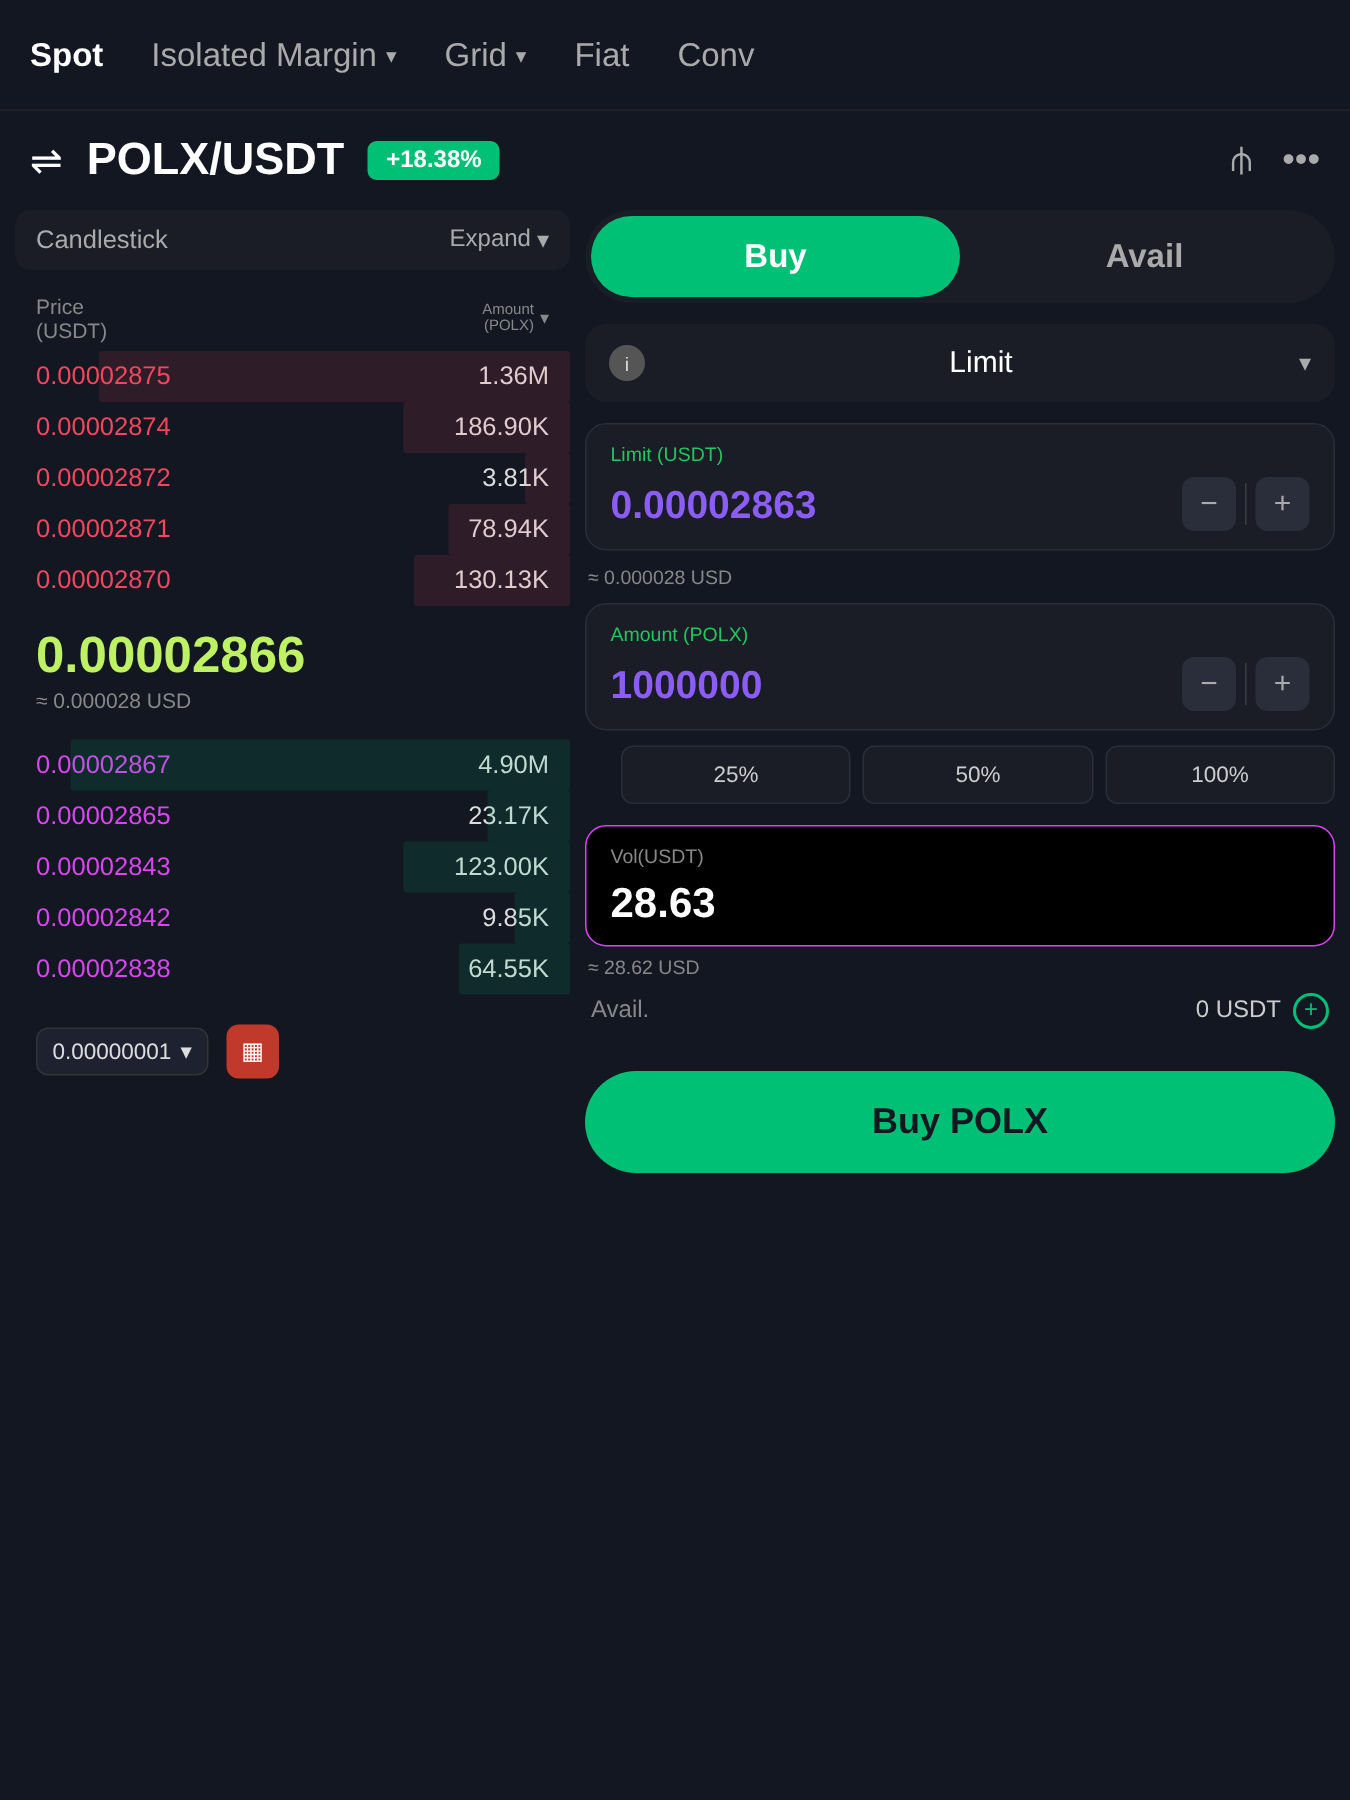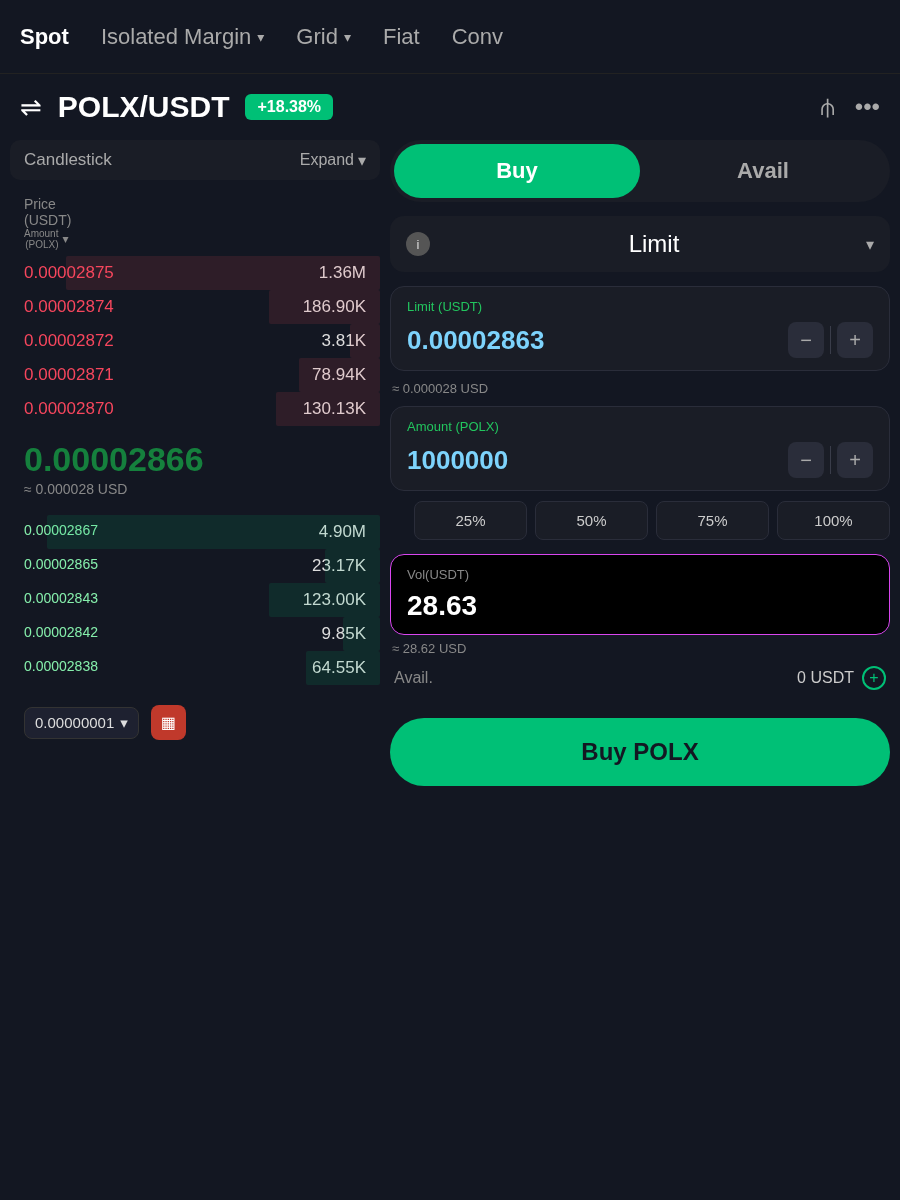--- a/index.html
+++ b/index.html
@@ -114,43 +114,42 @@
       cursor: pointer;
     }
 
     
     .order-book-header {
       display: flex;
       justify-content: space-between;
       padding: 6px 14px;
       font-size: 14px;
       color: #888;
-      flex-direction: column;
     }
     .order-book-header .col-amount {
       display: flex;
       align-items: center;
       gap: 4px;
     }
     .sort-icon { font-size: 12px; }
 
     .order-row {
       display: flex;
       justify-content: space-between;
       padding: 7px 14px;
       position: relative;
     }
     .order-row.ask .price {
       color: #f6465d;
       font-size: 17px;
       font-weight: 500;
     }
     .order-row.bid .price {
-      color: #86efac;
-      font-size: 14px;
+      color: #d946ef;
+      font-size: 17px;
       font-weight: 500;
     }
     .order-row .amount {
       color: #ddd;
       font-size: 17px;
     }
     .order-row .bg-bar {
       position: absolute;
       right: 0;
       top: 0;
@@ -161,21 +160,21 @@
     .order-row.ask .bg-bar { background: #f6465d; }
     .order-row.bid .bg-bar { background: #00c076; }
 
     
     .current-price-section {
       padding: 14px 14px;
     }
     .current-price {
       font-size: 34px;
       font-weight: 700;
-      color: #15803d;
+      color: #bef264;
     }
     .current-price-usd {
       font-size: 14px;
       color: #888;
       margin-top: 2px;
     }
 
     
     .bid-rows { margin-top: 4px; }
 
@@ -254,21 +253,21 @@
       border-radius: 50%;
       display: flex;
       align-items: center;
       justify-content: center;
       font-size: 13px;
       color: #ddd;
       margin-right: 12px;
     }
     .order-type-label {
       flex: 1;
-      font-size: 24px;
+      font-size: 20px;
       color: #fff;
       text-align: center;
     }
     .dropdown-arrow {
       font-size: 16px;
       color: #aaa;
     }
 
     
     .input-group {
@@ -285,21 +284,21 @@
     }
     .input-row {
       display: flex;
       align-items: center;
       gap: 10px;
     }
     .input-value {
       flex: 1;
       font-size: 26px;
       font-weight: 600;
-      color: #7dd3fc;
+      color: #8b5cf6;
       background: transparent;
       border: none;
       outline: none;
     }
     .input-controls {
       display: flex;
       align-items: center;
       gap: 2px;
     }
     .ctrl-btn {
@@ -570,21 +569,20 @@
           <div class="ctrl-divider"></div>
           <button class="ctrl-btn">+</button>
         </div>
       </div>
     </div>
 
     
     <div class="pct-buttons" id="pct-buttons">
         <button class="pct-btn">25%</button>
         <button class="pct-btn">50%</button>
-        <button class="pct-btn">75%</button>
         <button class="pct-btn">100%</button>
       </div>
 
     
     <div class="vol-group">
       <div class="vol-label">Vol(USDT)</div>
       <div class="vol-value">28.63</div>
     </div>
     <div class="approx-usd">≈ 28.62 USD</div>
 

